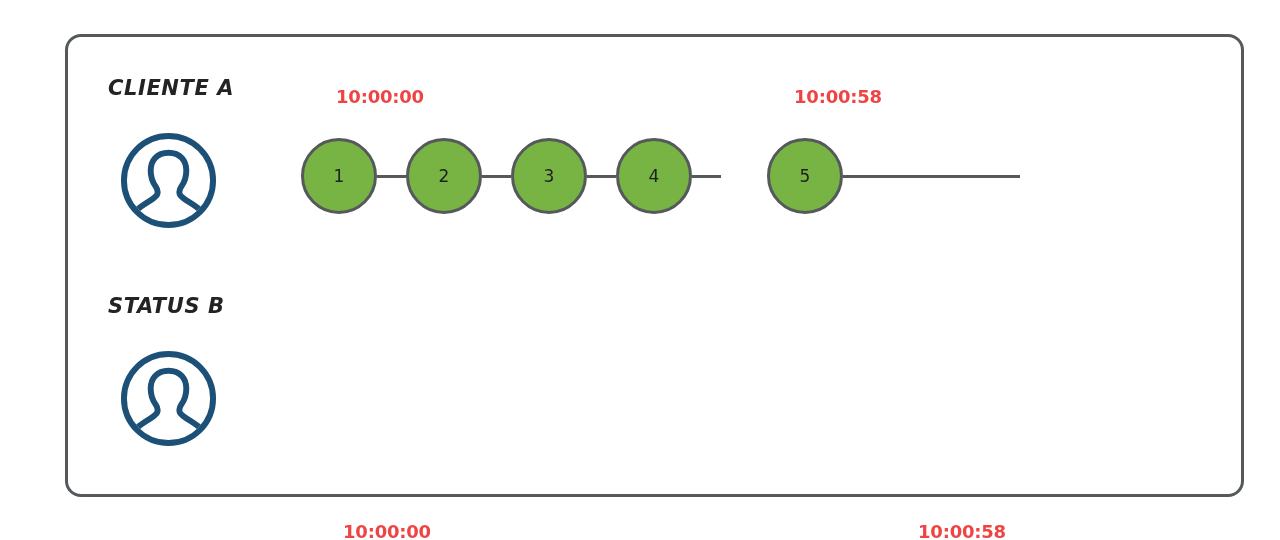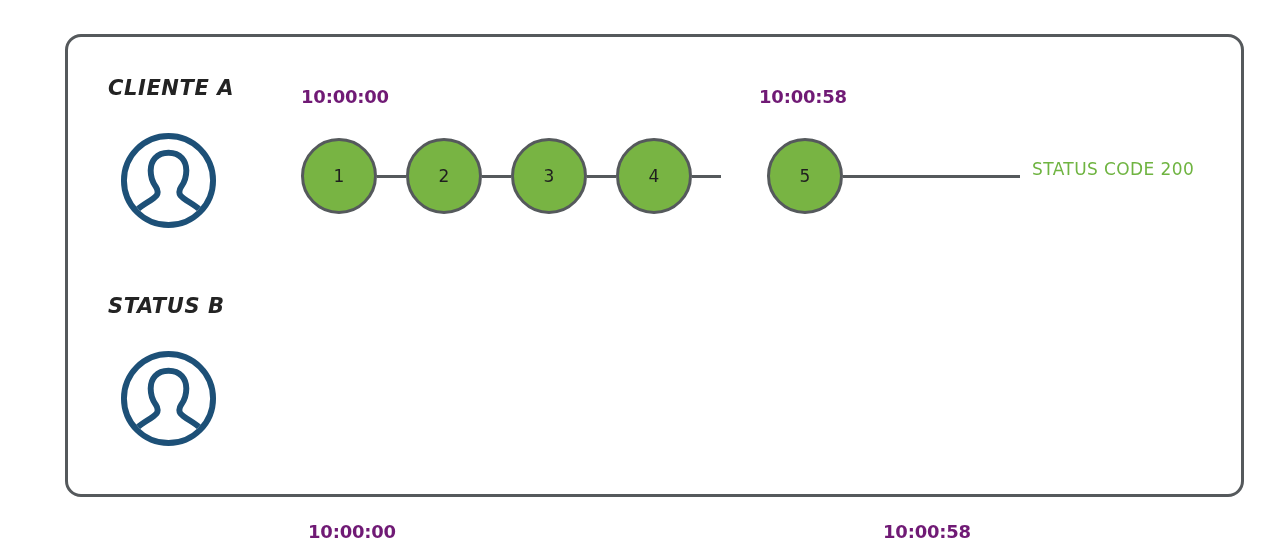--- a/index.html
+++ b/index.html
@@ -64,23 +64,24 @@
     top: 131px;
     width: 99px;
     height: 99px;
   }
 
   .ts {
     position: absolute;
     font-family: "DejaVu Sans", sans-serif;
     font-weight: bold;
     font-size: 18px;
-    color: #701a75;
+    color: #ef4444;
     white-space: nowrap;
     letter-spacing: -0.2px;
+    margin-left: 35px;
   }
   .ts-a-start { left: 297px; top: 86px; }
   .ts-a-end   { left: 755px; top: 86px; }
   .ts-b-start { left: 304px; top: 303px; }
   .ts-b-end   { left: 879px; top: 303px; }
 
   
   .chain {
     position: absolute;
     height: 90px;
@@ -166,21 +167,20 @@
       <div class="link" style="left:542px; width:177px;"></div>
 
       <div class="node ok" style="left:0px;">1</div>
       <div class="node ok" style="left:105px;">2</div>
       <div class="node ok" style="left:210px;">3</div>
       <div class="node ok" style="left:315px;">4</div>
       <div class="node ok" style="left:466px;">5</div>
     </div>
 
     <div class="status status-a">
-      <div>STATUS CODE 200</div>
     </div>
   </div>
 
   <div class="row row-b">
 
     <div class="client-label">STATUS B</div>
 
     <div class="avatar">
       <svg width="99" height="99" viewBox="0 0 100 100" aria-hidden="true">
         <circle cx="50" cy="50" r="45" fill="none" stroke="#1d5077" stroke-width="6"></circle>

